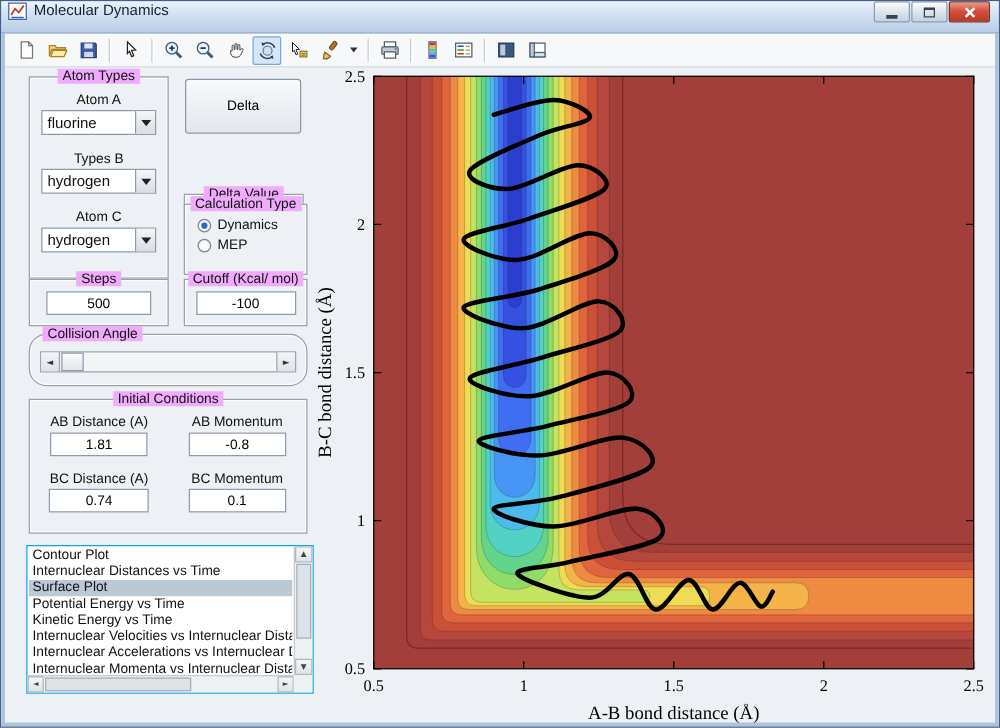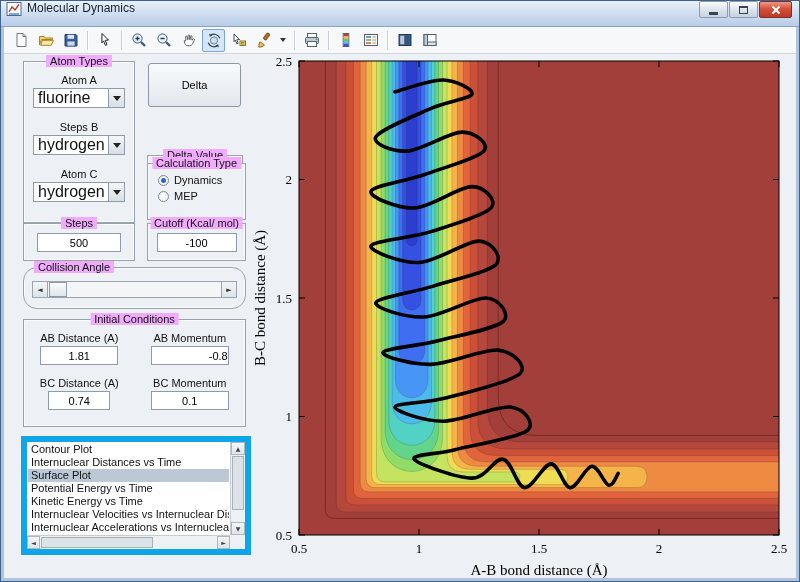--- a/index.html
+++ b/index.html
@@ -31,42 +31,42 @@
   .tb.caretbtn{width:12px;}
   .caret-tri{width:0;height:0;border-left:3.5px solid transparent;border-right:3.5px solid transparent;border-top:4px solid #333;}
   .tsep{width:1px;height:19px;background:#c9ced4;box-shadow:1px 0 0 #ffffff;margin:0 4px;}
   
   .panel{position:absolute;border:1px solid #98a2ac;box-shadow:inset 0 0 0 1px #fbfcfe;background:#edf0f4;}
   .ptitle{position:absolute;top:-7px;left:50%;transform:translateX(-50%);
     background:#f0abfc;padding:0 4px;white-space:nowrap;font-size:11px;}
   .ptitle.left{left:10px;transform:none;}
   .ctl-label{font-size:11px;text-align:center;display:block;}
   .combo{width:92px;height:20px;background:#fff;border:1px solid #8e9bab;display:flex;margin:2px auto 0;}
-  .combo-val{flex:1;font-size:16px;line-height:18px;padding-left:4px;overflow:hidden;white-space:nowrap;}
+  .combo-val{flex:1;font-size:12px;line-height:18px;padding-left:4px;overflow:hidden;white-space:nowrap;}
   .combo-btn{width:16px;background:linear-gradient(#f4f6f8,#d9dee4);border-left:1px solid #8e9bab;
     display:flex;align-items:center;justify-content:center;}
   .combo-tri{width:0;height:0;border-left:4px solid transparent;border-right:4px solid transparent;border-top:5px solid #222;}
   .edit{display:block;height:19px;background:#fff;border:1px solid #8e9bab;
     font-family:"Liberation Sans",sans-serif;font-size:11px;text-align:center;padding:0;margin:2px auto 0;}
   .btn-update{position:absolute;border:1px solid #8d98a6;border-radius:3px;
     background:linear-gradient(#f8fafc,#e2e7ed);font-family:"Liberation Sans",sans-serif;font-size:11px;}
   .radio-row{display:flex;align-items:center;gap:5px;margin:4px 0 0 10px;text-align:center;}
   .radio{width:11px;height:11px;border-radius:50%;border:1px solid #7e8893;background:radial-gradient(#ffffff,#e7ebef);flex:0 0 auto;}
   .radio.sel{display:flex;align-items:center;justify-content:center;}
   .radio.sel::after{content:'';width:5px;height:5px;border-radius:50%;background:#2e66c9;}
   
   .slider{position:absolute;left:8px;right:8px;top:13px;height:17px;border:1px solid #9aa4ae;background:#f3f5f7;}
   .sl-arrow{position:absolute;top:0;bottom:0;width:15px;background:linear-gradient(#f2f5f8,#dde3e9);
     display:flex;align-items:center;justify-content:center;font-family:"DejaVu Sans",sans-serif;font-size:7px;color:#333;}
   .sl-arrow.l{left:0;border-right:1px solid #9aa4ae;}
   .sl-arrow.r{right:0;border-left:1px solid #9aa4ae;}
   .sl-thumb{position:absolute;top:0;bottom:0;left:16px;width:18px;background:linear-gradient(#fbfcfd,#dfe5ea);
     border:1px solid #8e9bab;}
   
-  .listbox{position:absolute;background:#fff;border:6px solid #0ea5e9;overflow:hidden;}
+  .listbox{position:absolute;background:#fff;border:1px solid #0ea5e9;overflow:hidden;}
   .lb-items{position:absolute;top:1px;left:1px;right:16px;bottom:15px;overflow:hidden;}
   .lb-row{height:13px;line-height:13px;padding-left:3px;white-space:nowrap;overflow:hidden;font-size:11px;}
   .lb-row.sel{background:#bcc8d6;}
   .vsb{position:absolute;top:0;right:0;width:15px;bottom:14px;background:#eef1f4;border-left:1px solid #c6ccd2;}
   .hsb{position:absolute;left:0;right:15px;bottom:0;height:14px;background:#eef1f4;border-top:1px solid #c6ccd2;}
   .sb-btn{position:absolute;background:linear-gradient(#f4f6f8,#dfe4e9);border:1px solid #aeb6be;
     display:flex;align-items:center;justify-content:center;font-family:"DejaVu Sans",sans-serif;font-size:6px;color:#444;}
   .vsb .sb-btn{left:0;right:0;height:13px;}
   .vsb .sb-btn.up{top:0;} .vsb .sb-btn.dn{bottom:0;}
   .vsb .sb-thumb{position:absolute;left:1px;right:1px;top:14px;height:58%;background:#dde2e7;border:1px solid #a8b0b8;}
@@ -237,21 +237,21 @@
       <div style="margin-top:12px;">
         <span class="ctl-label">Atom A</span>
         <div class="combo">
           <span class="combo-val">fluorine</span>
           <span class="combo-btn">
               <span class="combo-tri"></span>
             </span>
         </div>
       </div>
       <div style="margin-top:13px;">
-        <span class="ctl-label">Steps B</span>
+        <span class="ctl-label">Types B</span>
         <div class="combo">
           <span class="combo-val">hydrogen</span>
           <span class="combo-btn">
               <span class="combo-tri"></span>
             </span>
         </div>
       </div>
       <div style="margin-top:13px;">
         <span class="ctl-label">Atom C</span>
         <div class="combo">
@@ -303,25 +303,25 @@
 
     <div class="panel" style="left:19px;top:292px;width:223px;height:108px;">
       <span class="ptitle">Initial Conditions</span>
       <div style="display:grid;grid-template-columns:1fr 1fr;margin-top:12px;row-gap:12px;">
         <div>
           <span class="ctl-label">AB Distance (A)</span>
           <input type="text" class="edit" style="width: 78px;" value="1.81">
         </div>
         <div>
           <span class="ctl-label">AB Momentum</span>
-          <input type="text" class="edit" style="width: 78px; text-align: right;" value="-0.8">
+          <input type="text" class="edit" style="width: 78px;" value="-0.8">
         </div>
         <div>
           <span class="ctl-label">BC Distance (A)</span>
-          <input type="text" class="edit" style="width: 62px;" value="0.74">
+          <input type="text" class="edit" style="width: 80px;" value="0.74">
         </div>
         <div>
           <span class="ctl-label">BC Momentum</span>
           <input type="text" class="edit" style="width: 78px;" value="0.1">
         </div>
       </div>
     </div>
 
     <div class="listbox" style="left:17px;top:409px;width:230px;height:119px;">
       <div class="lb-items">

